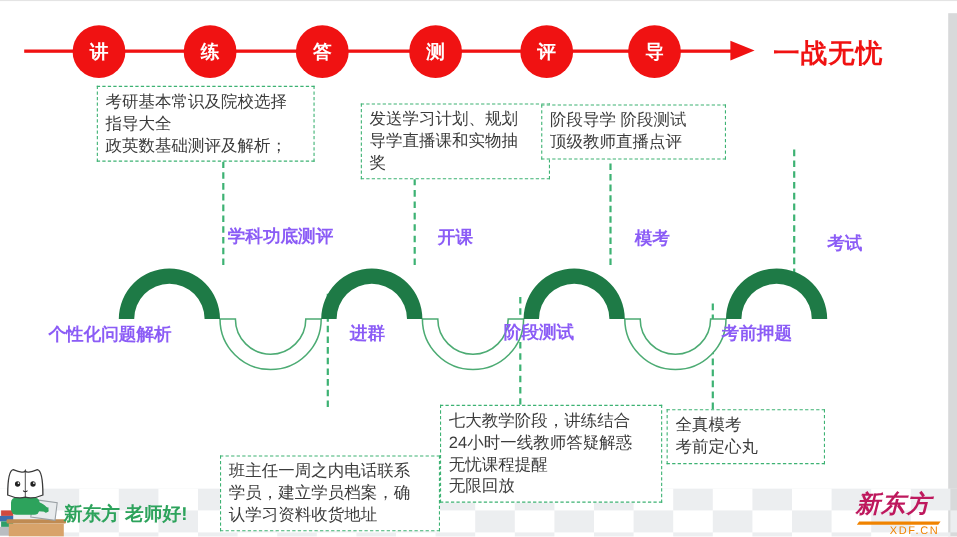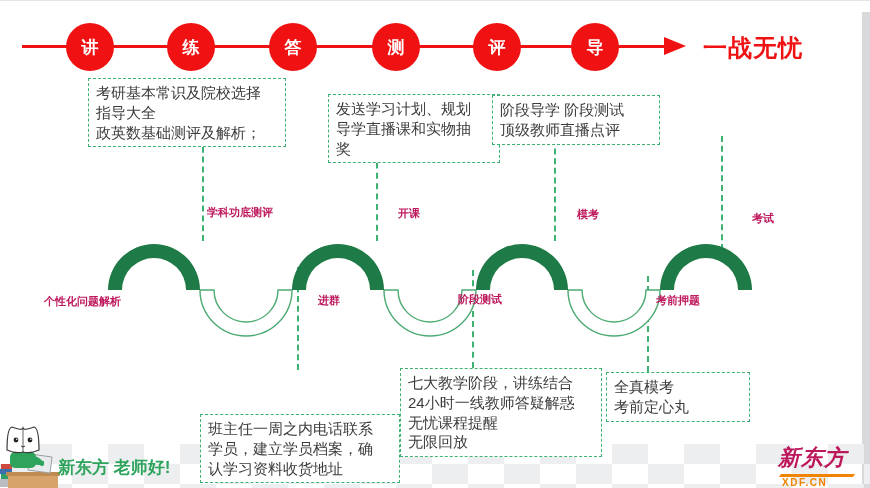--- a/index.html
+++ b/index.html
@@ -41,35 +41,35 @@
   .cn3{left:554px;top:139px;height:102px;}
   .cn4{left:721px;top:136px;height:114px;}
   .cn5{left:297px;top:267px;height:103px;}
   .cn6{left:472px;top:270px;height:98px;}
   .cn7{left:647px;top:276px;height:96px;}
 
   
   .wave{position:absolute;left:0;top:0;width:870px;height:488px;z-index:3;pointer-events:none;}
 
   
-  .ms{position:absolute;font-weight:bold;font-size:11px;color:#be185d;z-index:4;white-space:nowrap;}
+  .ms{position:absolute;font-weight:bold;font-size:16px;color:#8b5cf6;z-index:4;white-space:nowrap;}
   .m1{left:207px;top:205px}.m2{left:398px;top:206px}.m3{left:577px;top:207px}.m4{left:752px;top:211px}
   .n1{left:44px;top:294px}.n2{left:318px;top:293px}.n3{left:458px;top:292px}.n4{left:656px;top:293px}
 
   
   .footer-band{position:absolute;left:0;top:444px;width:870px;height:44px;z-index:0;
     background-image:conic-gradient(#eceef0 0 25%, transparent 25% 50%, #eceef0 50% 75%, transparent 75%);
     background-size:72px 40px;}
   .mascot{position:absolute;left:0;top:422px;width:62px;height:66px;z-index:5;}
   .slogan{position:absolute;left:58px;top:456px;font-size:17px;font-weight:bold;
     color:#2da35c;z-index:5;white-space:nowrap;}
   .xdf{position:absolute;left:778px;top:443px;z-index:5;text-align:left;}
   .xdf-name{font-size:22px;font-weight:bold;font-style:italic;color:#be185d;letter-spacing:1px;}
   .xdf-swoosh{width:74px;height:3px;background:#f08300;transform:skewX(-35deg);margin:1px 0 0 2px;}
-  .xdf-domain{font-size:10px;font-weight:bold;color:#f08300;letter-spacing:1.5px;margin-left:4px;}
+  .xdf-domain{font-size:10px;font-weight:normal;color:#f08300;letter-spacing:1.5px;margin-left:28px;text-align:right;}
 </style>
 </head>
 <body>
 
 <div class="slide">
 
   <div class="top-hairline"></div>
   <div class="right-strip"></div>
 
   <div class="tl-line"></div>

